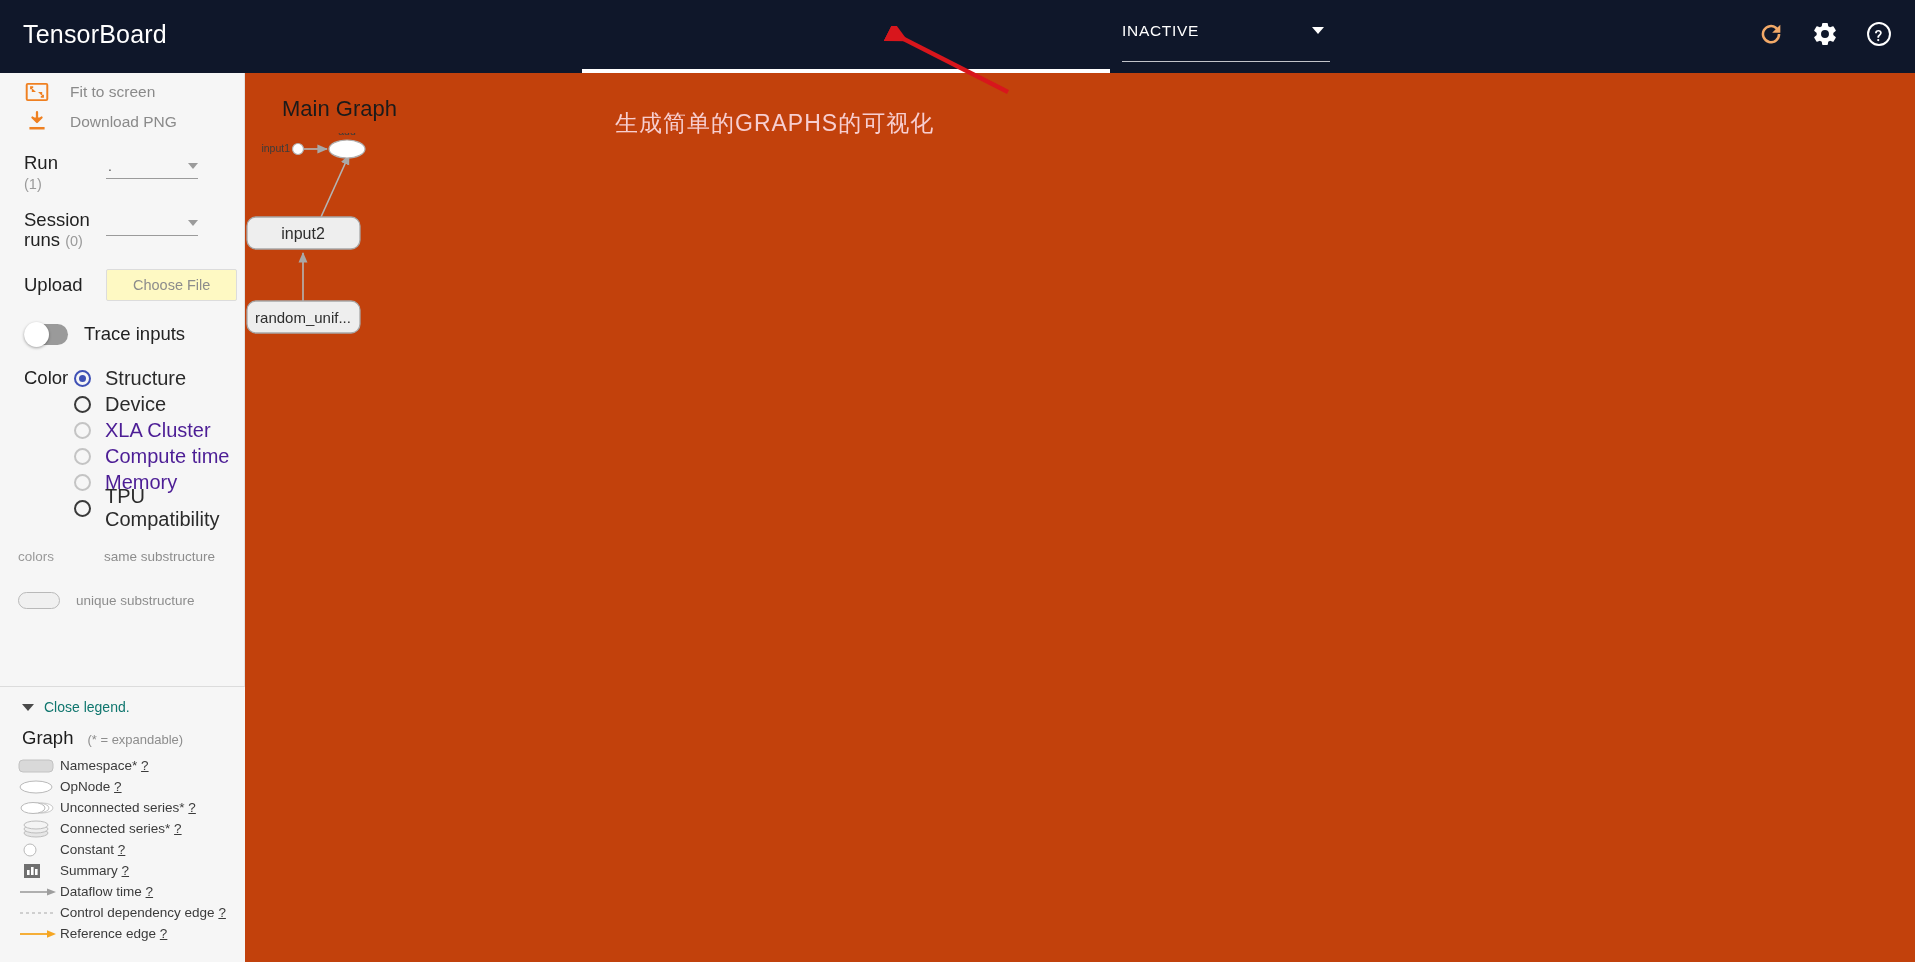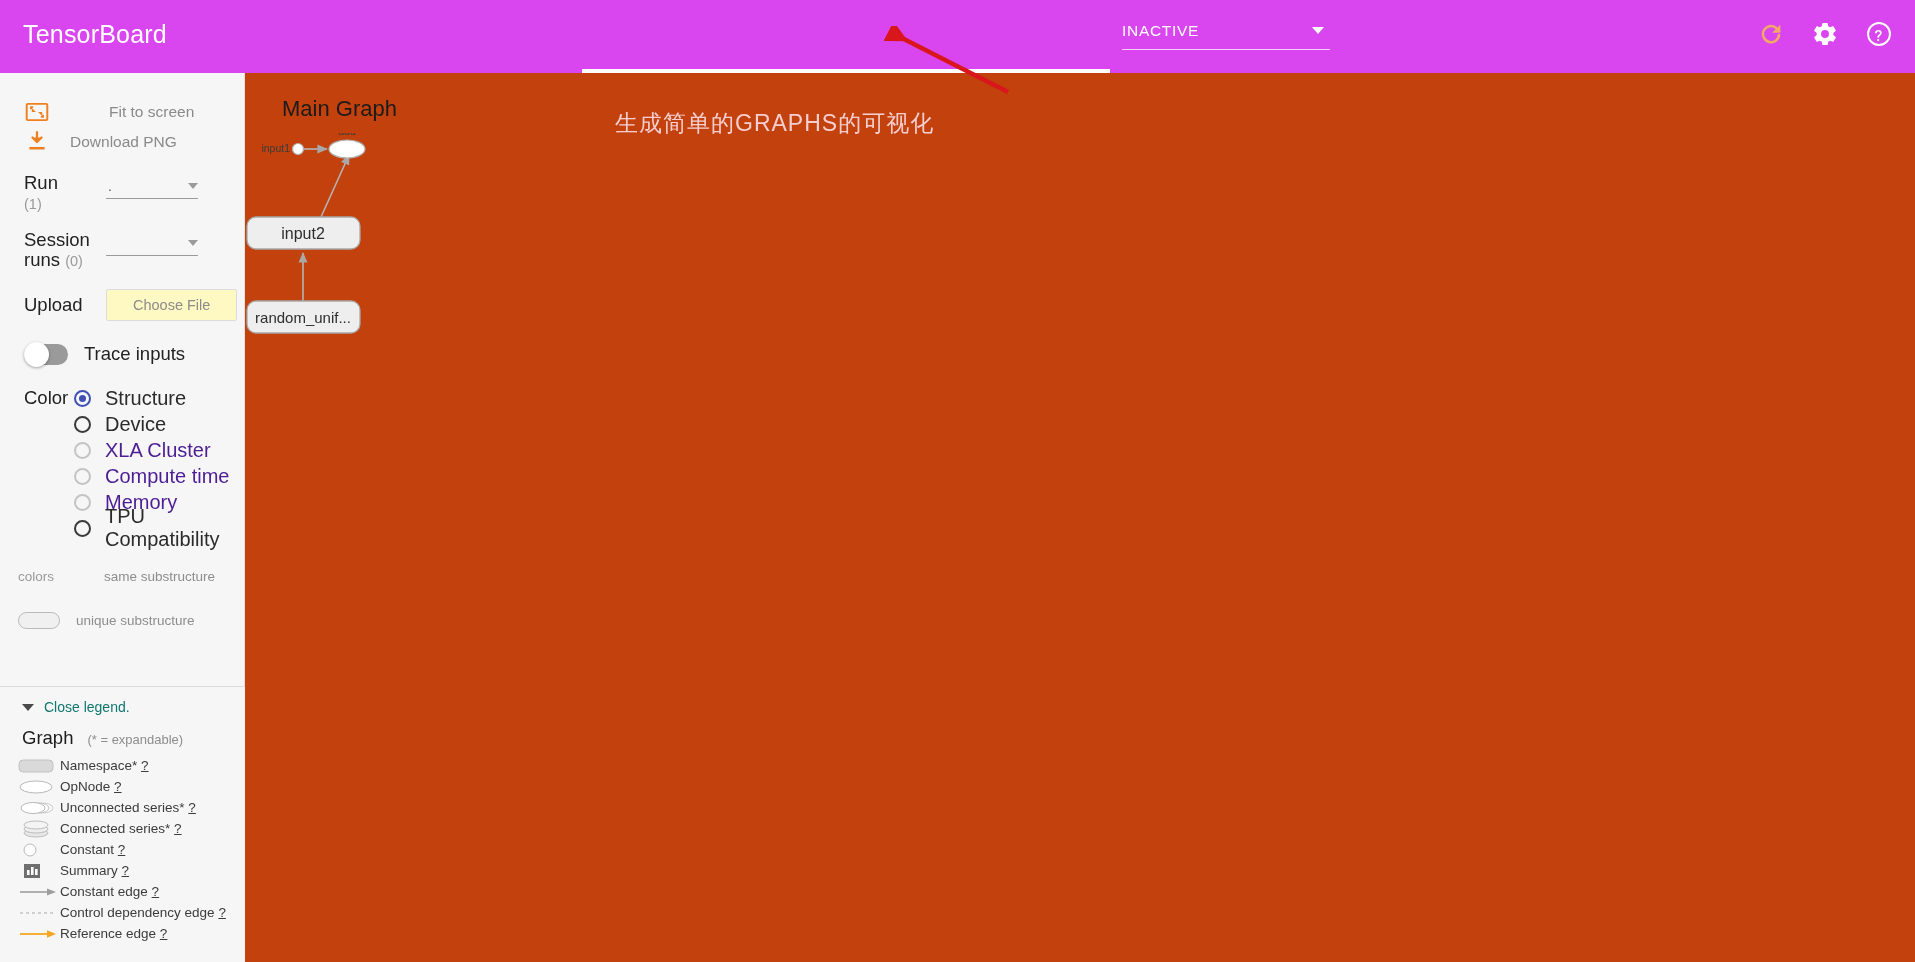--- a/index.html
+++ b/index.html
@@ -8,21 +8,21 @@
     width: 1915px; height: 962px;
     background: #ffffff;
     font-family: "Liberation Sans", sans-serif;
     overflow: hidden;
   }
 
   
   .topbar {
     position: absolute; left: 0; top: 0;
     width: 1915px; height: 73px;
-    background: #d946ef;
+    background: #0f172a;
     display: flex; align-items: center;
     z-index: 10;
   }
   .brand {
     position: absolute; left: 23px; top: 20px;
     color: #ffffff; font-size: 25px; letter-spacing: .2px;
   }
   .tabs {
     position: absolute; left: 582px; top: 0;
     height: 73px; display: flex; align-items: center;
@@ -38,21 +38,21 @@
     height: 4px; background: #ffffff;
   }
   .tab-underline-wide {
     position: absolute; left: 582px; bottom: 0; width: 528px; height: 4px;
     background: #ffffff;
   }
   .inactive-select {
     position: absolute; left: 1122px; top: 22px; width: 208px;
     color: #fff; font-size: 15.5px; letter-spacing: .7px;
     border-bottom: 1px solid rgba(255,255,255,.75);
-    padding-bottom: 9px; cursor: pointer;
+    padding-bottom: 21px; cursor: pointer;
   }
   .inactive-caret {
     position: absolute; right: 6px; top: 5px;
     width: 0; height: 0;
     border-left: 6px solid transparent; border-right: 6px solid transparent;
     border-top: 7px solid #ffffff;
   }
   .topicons { position: absolute; right: 22px; top: 20px; display: flex; gap: 26px; align-items: center; }
   .topicon { width: 28px; height: 28px; cursor: pointer; }
 
@@ -62,21 +62,21 @@
   
   .sidebar {
     position: absolute; left: 0; top: 73px;
     width: 245px; height: 889px;
     background: #f6f6f6;
     border-right: 1px solid #e2e2e2;
   }
   .sb-top { position: relative; height: 613px; }
 
   .act-row { display: flex; align-items: center; height: 30px; margin-left: 24px; cursor: pointer; }
-  .act-row:first-child { margin-top: 24px; gap: 39px; }
+  .act-row:first-child { margin-top: 4px; }
   .act-ico { width: 26px; height: 26px; margin-right: 20px; flex: 0 0 26px; }
   .act-lbl { color: #8a8a8a; font-size: 15.5px; }
 
   .field { display: flex; align-items: flex-start; margin-left: 24px; margin-top: 16px; }
   .field-lbl { font-size: 18.5px; color: #222; line-height: 20px; width: 82px; flex: 0 0 82px; }
   .field-lbl .cnt { color: #9a9a9a; font-size: 14.5px; }
   .dd {
     position: relative; width: 92px; border-bottom: 1px solid #9b9b9b;
     height: 22px; cursor: pointer; margin-top: 4px;
   }
@@ -382,21 +382,21 @@
         <span class="leg-lbl"><span>Summary</span> <span class="q">?</span></span>
       </div>
 
       <div class="leg-row">
         <span class="leg-ico">
           <svg width="40" height="14">
             <line x1="2" y1="7" x2="30" y2="7" stroke="#9e9e9e" stroke-width="1.6"></line>
             <path d="M38,7 L29,3.4 L29,10.6 z" fill="#9e9e9e"></path>
           </svg>
         </span>
-        <span class="leg-lbl"><span>Constant edge</span> <span class="q">?</span></span>
+        <span class="leg-lbl"><span>Dataflow time</span> <span class="q">?</span></span>
       </div>
 
       <div class="leg-row">
         <span class="leg-ico">
           <svg width="40" height="14">
             <line x1="2" y1="7" x2="38" y2="7" stroke="#c2c2c2" stroke-width="1.6" stroke-dasharray="3,3"></line>
           </svg>
         </span>
         <span class="leg-lbl"><span>Control dependency edge</span> <span class="q">?</span></span>
       </div>

